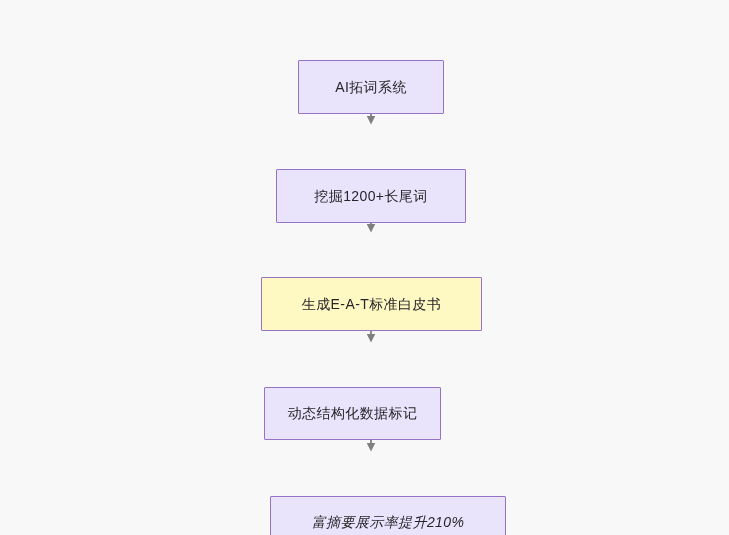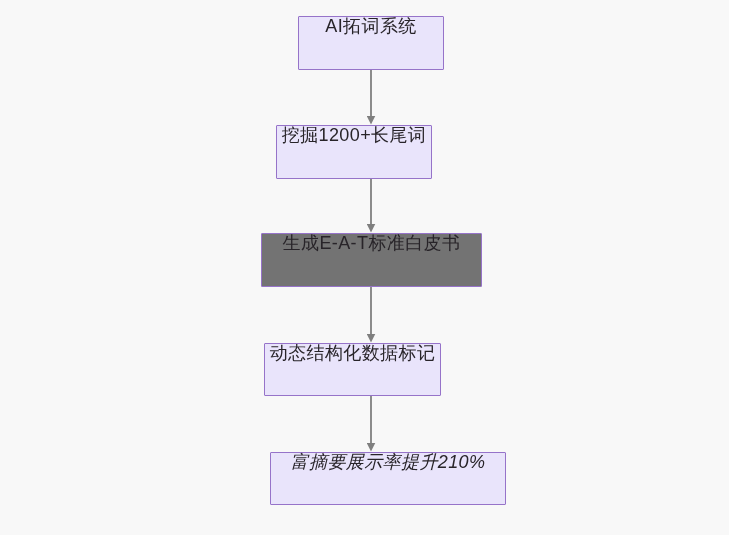--- a/index.html
+++ b/index.html
@@ -18,27 +18,28 @@
     width: 729px;
     height: 535px;
   }
   .node {
     position: absolute;
     box-sizing: border-box;
     background: #e9e4fb;
     border: 1.6px solid #9673c9;
     border-radius: 1px;
     display: flex;
-    align-items: flex-start;
+    align-items: center;
     justify-content: center;
     color: #282429;
-    font-size: 18px;
+    font-size: 14px;
     letter-spacing: 0.4px;
     white-space: nowrap;
     user-select: none;
+    margin-top: 44px;
   }
   .node-label {
     display: block;
     line-height: 1;
     padding-bottom: 1px;
   }
   .connector {
     position: absolute;
     left: 0;
     top: 0;
@@ -64,25 +65,25 @@
         <line x1="371" y1="179" x2="371" y2="224" stroke="#7f7f7f" stroke-width="1.8" marker-end="url(#arrowhead)"></line>
         <line x1="371" y1="287" x2="371" y2="334" stroke="#7f7f7f" stroke-width="1.8" marker-end="url(#arrowhead)"></line>
         <line x1="371" y1="396" x2="371" y2="443" stroke="#7f7f7f" stroke-width="1.8" marker-end="url(#arrowhead)"></line>
       </g>
   </svg>
 
   <div class="node" style="left: 298px; top: 16px; width: 146px; height: 54px; background: rgb(233, 228, 251); border-color: rgb(150, 115, 201); color: rgb(40, 36, 41);">
     <span class="node-label">AI拓词系统</span>
   </div>
 
-  <div class="node" style="left: 276px; top: 125px; width: 156px; height: 54px; background: rgb(233, 228, 251); border-color: rgb(150, 115, 201); color: rgb(40, 36, 41);">
+  <div class="node" style="left: 276px; top: 125px; width: 190px; height: 54px; background: rgb(233, 228, 251); border-color: rgb(150, 115, 201); color: rgb(40, 36, 41);">
     <span class="node-label">挖掘1200+长尾词</span>
   </div>
 
-  <div class="node" style="left: 261px; top: 233px; width: 221px; height: 54px; background: #737373; border-color: rgb(150, 115, 201); color: rgb(40, 36, 41);">
+  <div class="node" style="left: 261px; top: 233px; width: 221px; height: 54px; background: #fef9c3; border-color: rgb(150, 115, 201); color: rgb(40, 36, 41);">
     <span class="node-label">生成E-A-T标准白皮书</span>
   </div>
 
   <div class="node" style="left: 264px; top: 343px; width: 177px; height: 53px; background: rgb(233, 228, 251); border-color: rgb(150, 115, 201); color: rgb(40, 36, 41);">
     <span class="node-label">动态结构化数据标记</span>
   </div>
 
   <div class="node" style="left: 270px; top: 452px; width: 236px; height: 53px; background: rgb(233, 228, 251); border-color: rgb(150, 115, 201); color: rgb(40, 36, 41); font-style: italic;">
     <span class="node-label">富摘要展示率提升210%</span>
   </div>

